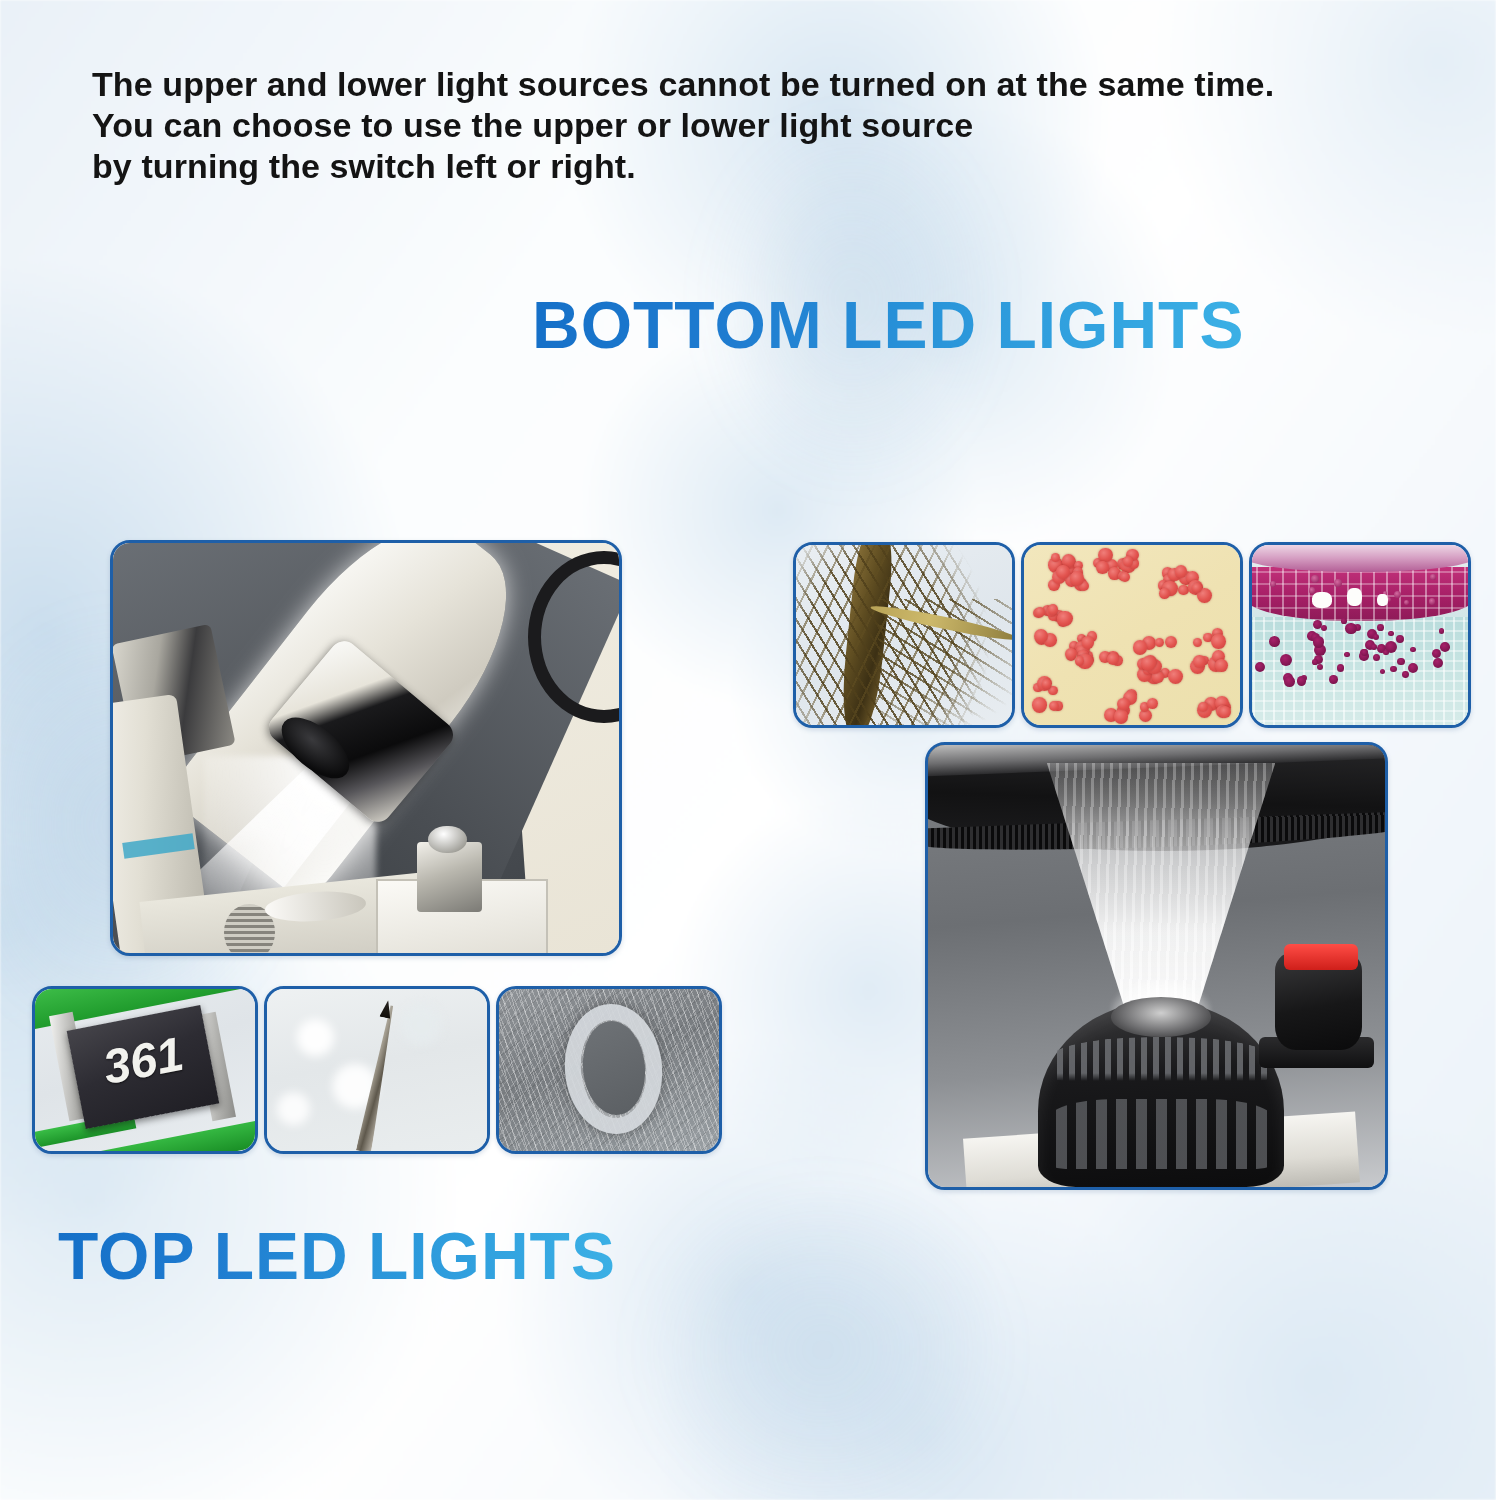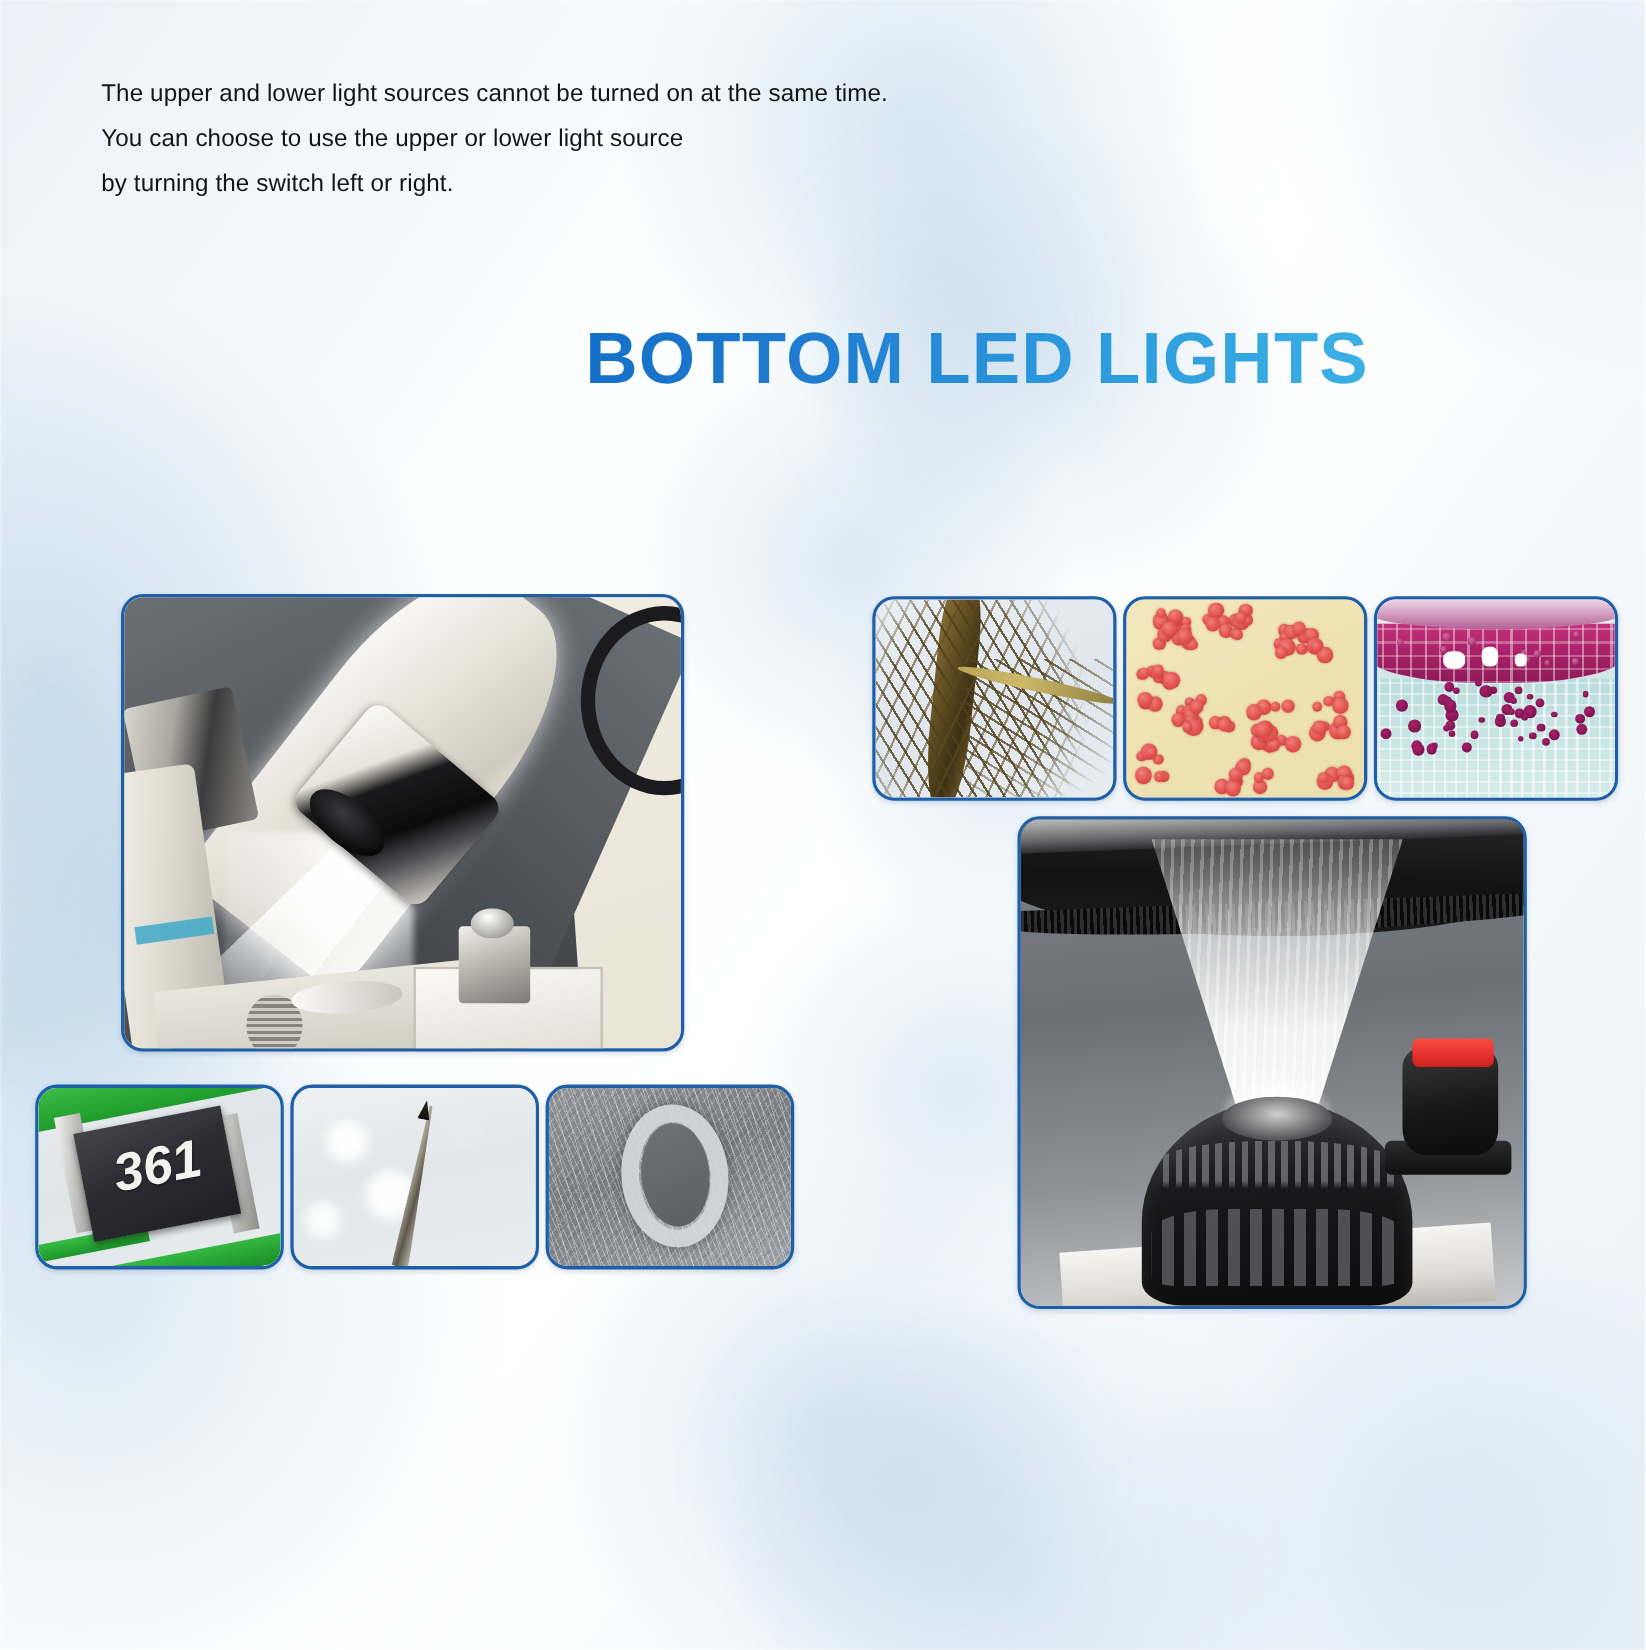--- a/index.html
+++ b/index.html
@@ -42,21 +42,21 @@
 
   #page { position:absolute; inset:0; }
 
   
   .attention-block { position:absolute; left:92px; top:64px; }
   .attention-title {
     color:#2463b2; font-size:41px; line-height:46px; font-weight:400;
     letter-spacing:.2px;
   }
   .attention-body {
-    color:#141414; font-size:22px; line-height:41px; font-weight:400;
+    color:#141414; font-size:34px; line-height:41px; font-weight:700;
     white-space:pre-line; letter-spacing:.1px;
   }
 
   .big-heading {
     position:absolute; font-weight:700; letter-spacing:1px;
     -webkit-background-clip:text; background-clip:text; color:transparent;
     -webkit-text-fill-color:transparent;
     white-space:nowrap;
   }
   #heading-bottom {
@@ -449,20 +449,21 @@
 <div id="page">
 
   <div class="attention-block">
     <div class="attention-body">The upper and lower light sources cannot be turned on at the same time.
 You can choose to use the upper or lower light source
 by turning the switch left or right.</div>
   </div>
 
   <div class="big-heading" id="heading-bottom">BOTTOM LED LIGHTS</div>
 
+  <div class="big-heading" id="heading-top">TOP LED LIGHTS</div>
 
   <div class="frame" id="photo-top-led">
     <div class="photo">
       <div class="sheet-bg"></div>
       <div class="dark-wedge"></div>
       <div class="dark-wedge2"></div>
       <div class="ring-dark"></div>
       <div class="arm"></div>
       <div class="beam"></div>
       <div class="beam2"></div>

